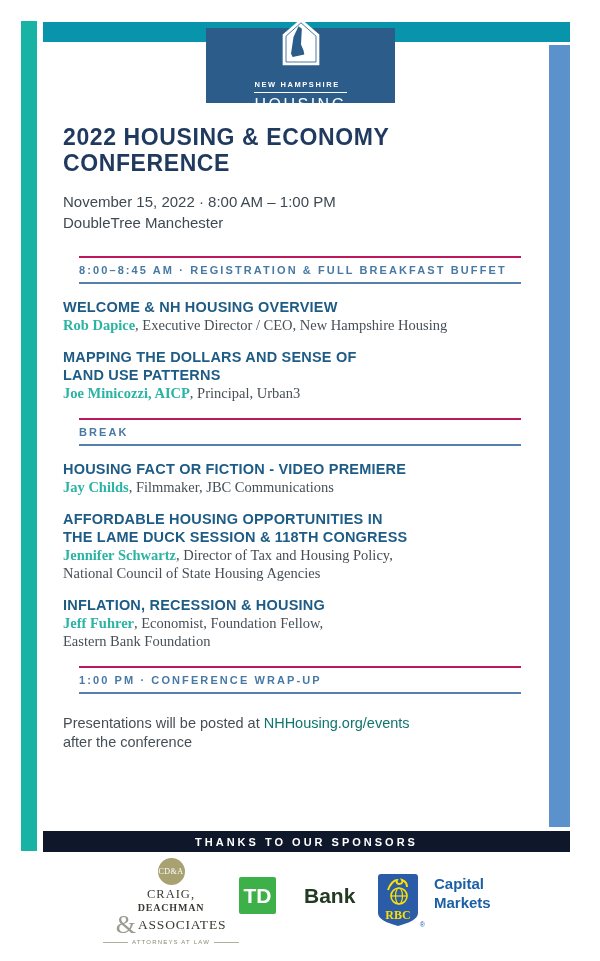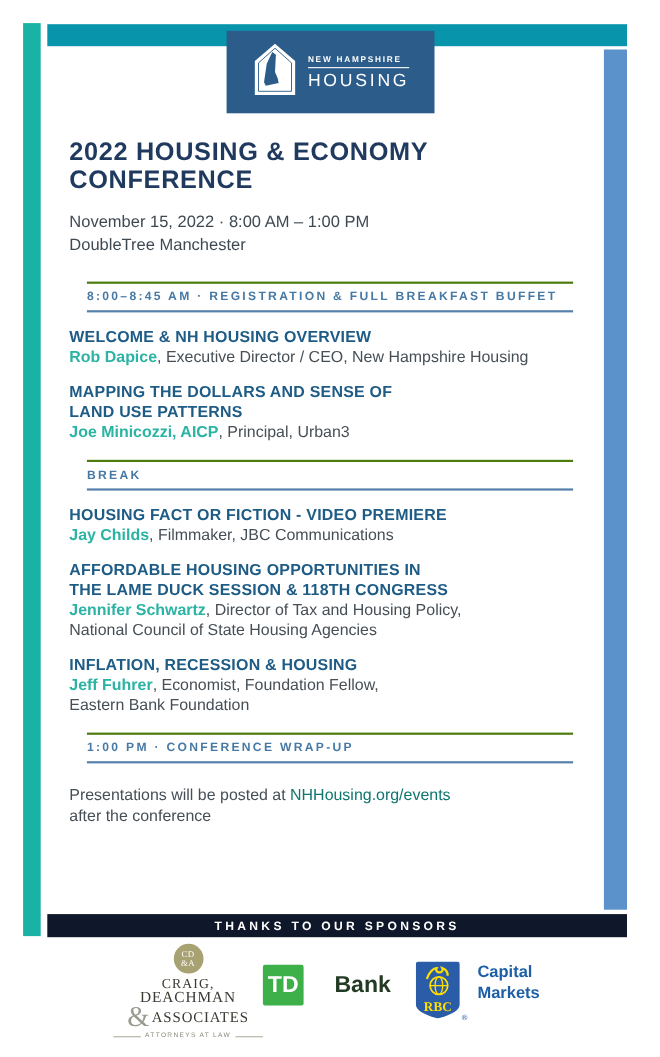--- a/index.html
+++ b/index.html
@@ -9,65 +9,65 @@
     font-family:"Liberation Sans","DejaVu Sans",sans-serif; overflow:hidden;
   }
   
   .bar-left  { position:absolute; left:21px;  top:21px;  width:16px;  height:830px; background:#19b3a5; }
   .bar-top   { position:absolute; left:43px;  top:22px;  width:527px; height:20px;  background:#0894ab; }
   .bar-right { position:absolute; left:549px; top:45px;  width:21px;  height:782px; background:#5b92cb; }
 
   
   .logo-box {
     position:absolute; left:206px; top:28px; width:189px; height:75px;
-    background:#2b5c8a; display:flex; align-items:center; justify-content:center; gap:9px;
+    background:#2b5c8a; display:flex; align-items:center; justify-content:center; gap:9px;flex-direction:column;
   }
   .logo-text { color:#fff; }
   .logo-line1 {
     font-size:7.5px; font-weight:bold; letter-spacing:1.6px; color:#fff;
     border-bottom:1.5px solid #fff; padding-bottom:3px; margin-bottom:3px; white-space:nowrap;
   }
   .logo-line2 { font-size:16px; letter-spacing:2.5px; color:#fff; white-space:nowrap; }
 
   
   .content { position:absolute; left:63px; top:124px; width:474px; text-align:left; }
   .title { font-size:23px; line-height:26px; font-weight:bold; color:#1f3a5e; letter-spacing:0.6px; }
   .dateline { margin-top:15px; font-size:15px; line-height:21px; color:#3f4952; }
   .venue { font-size:15px; line-height:21px; color:#3f4952; }
 
   .band {
     margin:23px auto 0; width:442px; padding:6px 0;
-    border-top:2px solid #4d7c0f; border-bottom:2px solid #5580ab;
+    border-top:2px solid #be185d; border-bottom:2px solid #5580ab;
     font-size:11px; font-weight:bold; letter-spacing:2.1px; color:#4779a5; white-space:nowrap;
   }
   .band.mid { margin-top:16px; }
 
   .session { margin-top:14px; }
   .session-title { font-size:14.5px; line-height:18px; font-weight:bold; color:#1e5c86; letter-spacing:0.2px; }
-  .speaker { font-size:14.5px; line-height:18px; color:#474f56; }
+  .speaker { font-size:14.5px; line-height:18px; color:#474f56;font-family:Liberation Serif, serif; }
   .speaker .name { font-weight:bold; color:#2bb3a3; }
 
   .note { margin-top:20px; font-size:14.5px; line-height:19px; color:#474f56; }
   .note .link { font-weight:normal; color:#0f766e; }
 
   
   .sponsor-band {
     position:absolute; left:43px; top:831px; width:527px; height:21px; background:#0f172a;
     color:#fff; font-size:11px; font-weight:bold; letter-spacing:3px;
     display:flex; align-items:center; justify-content:center; white-space:nowrap;
   }
   .cdja { position:absolute; left:103px; top:858px; width:136px; text-align:center;
           font-family:"Liberation Serif","DejaVu Serif",serif; color:#3a3a33; }
   .cdja-circle {
     width:27px; height:27px; border-radius:50%; background:#a8a172; margin:0 auto 3px;
-    display:flex; flex-direction:column; align-items:center; justify-content:center;
+    display:flex; flex-direction:row; align-items:center; justify-content:center;
     color:#fff; font-size:8px; line-height:8px; letter-spacing:0.5px;
   }
   .cdja-l1 { font-size:12.5px; letter-spacing:1px; line-height:13px; }
-  .cdja-l2 { font-size:14px; letter-spacing:0.8px; line-height:14px; }
+  .cdja-l2 { font-size:10px; letter-spacing:0.8px; line-height:14px;font-weight:bold; }
   .cdja-row { display:flex; align-items:center; justify-content:center; line-height:14px; }
   .cdja-amp { font-size:26px; color:#9a9a8f; margin-right:2px; line-height:20px; }
   .cdja-l3 { font-size:13.5px; letter-spacing:0.8px; }
   .cdja-tag { display:flex; align-items:center; gap:4px; margin-top:4px;
               font-family:"Liberation Sans",sans-serif; font-size:6px; letter-spacing:1.2px; color:#8a8a7a; }
   .cdja-tag::before, .cdja-tag::after { content:""; flex:1; height:1px; background:#b0b0a0; }
 
   .td { position:absolute; left:239px; top:877px; display:flex; align-items:center; gap:28px; }
   .td-square {
     width:37px; height:37px; background:#3db049; border-radius:2px;

